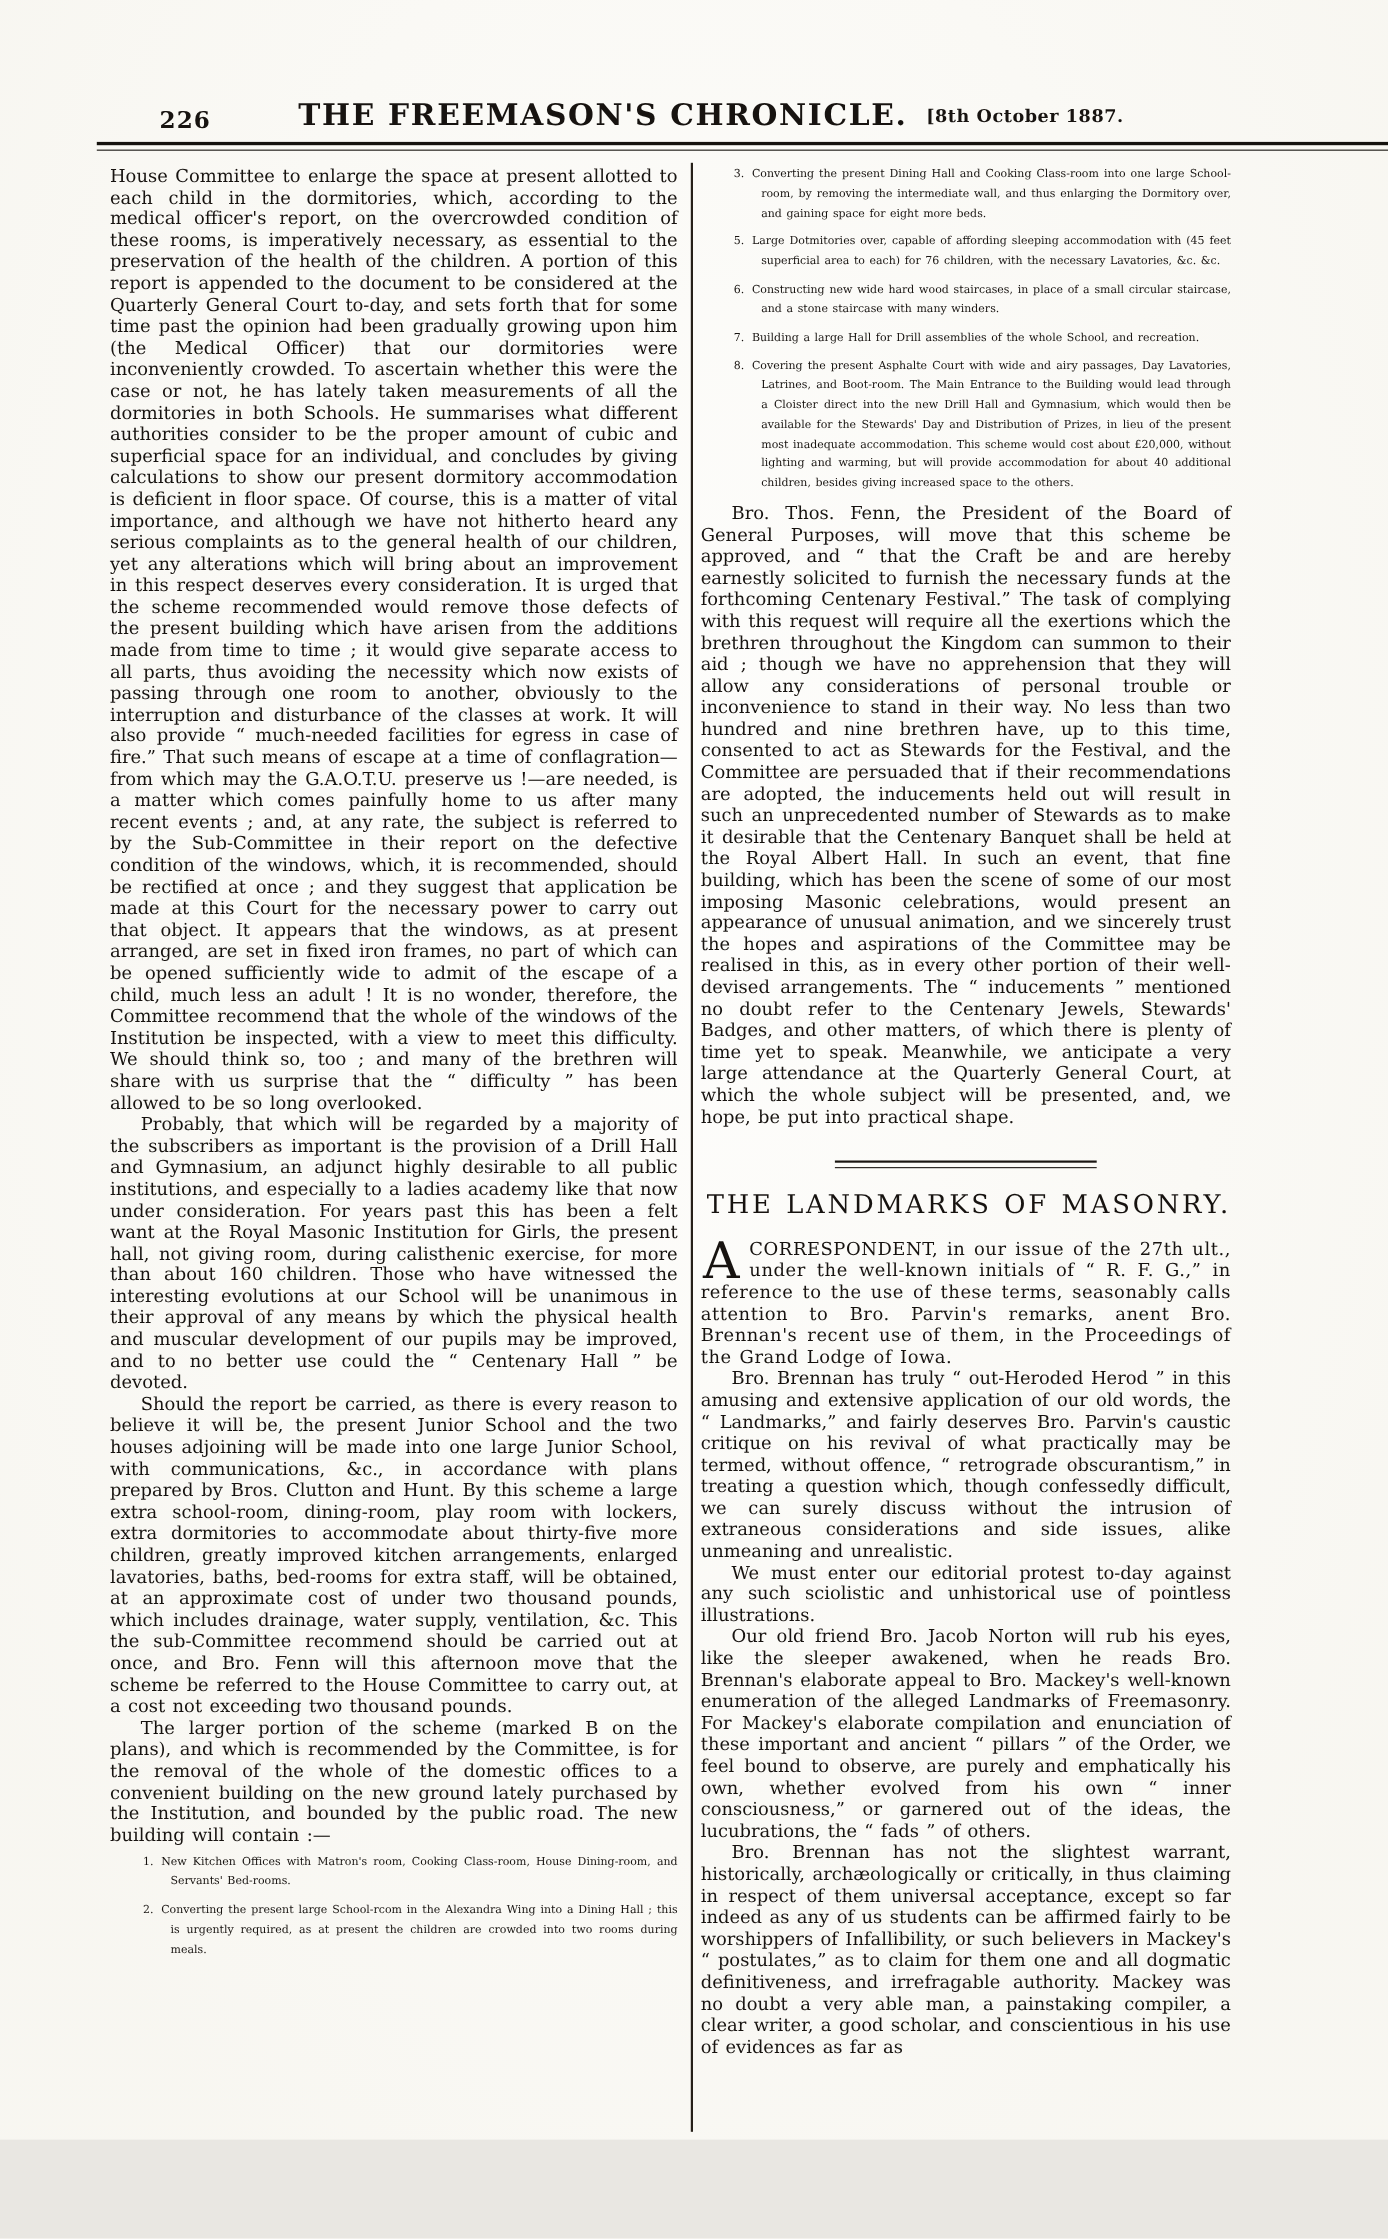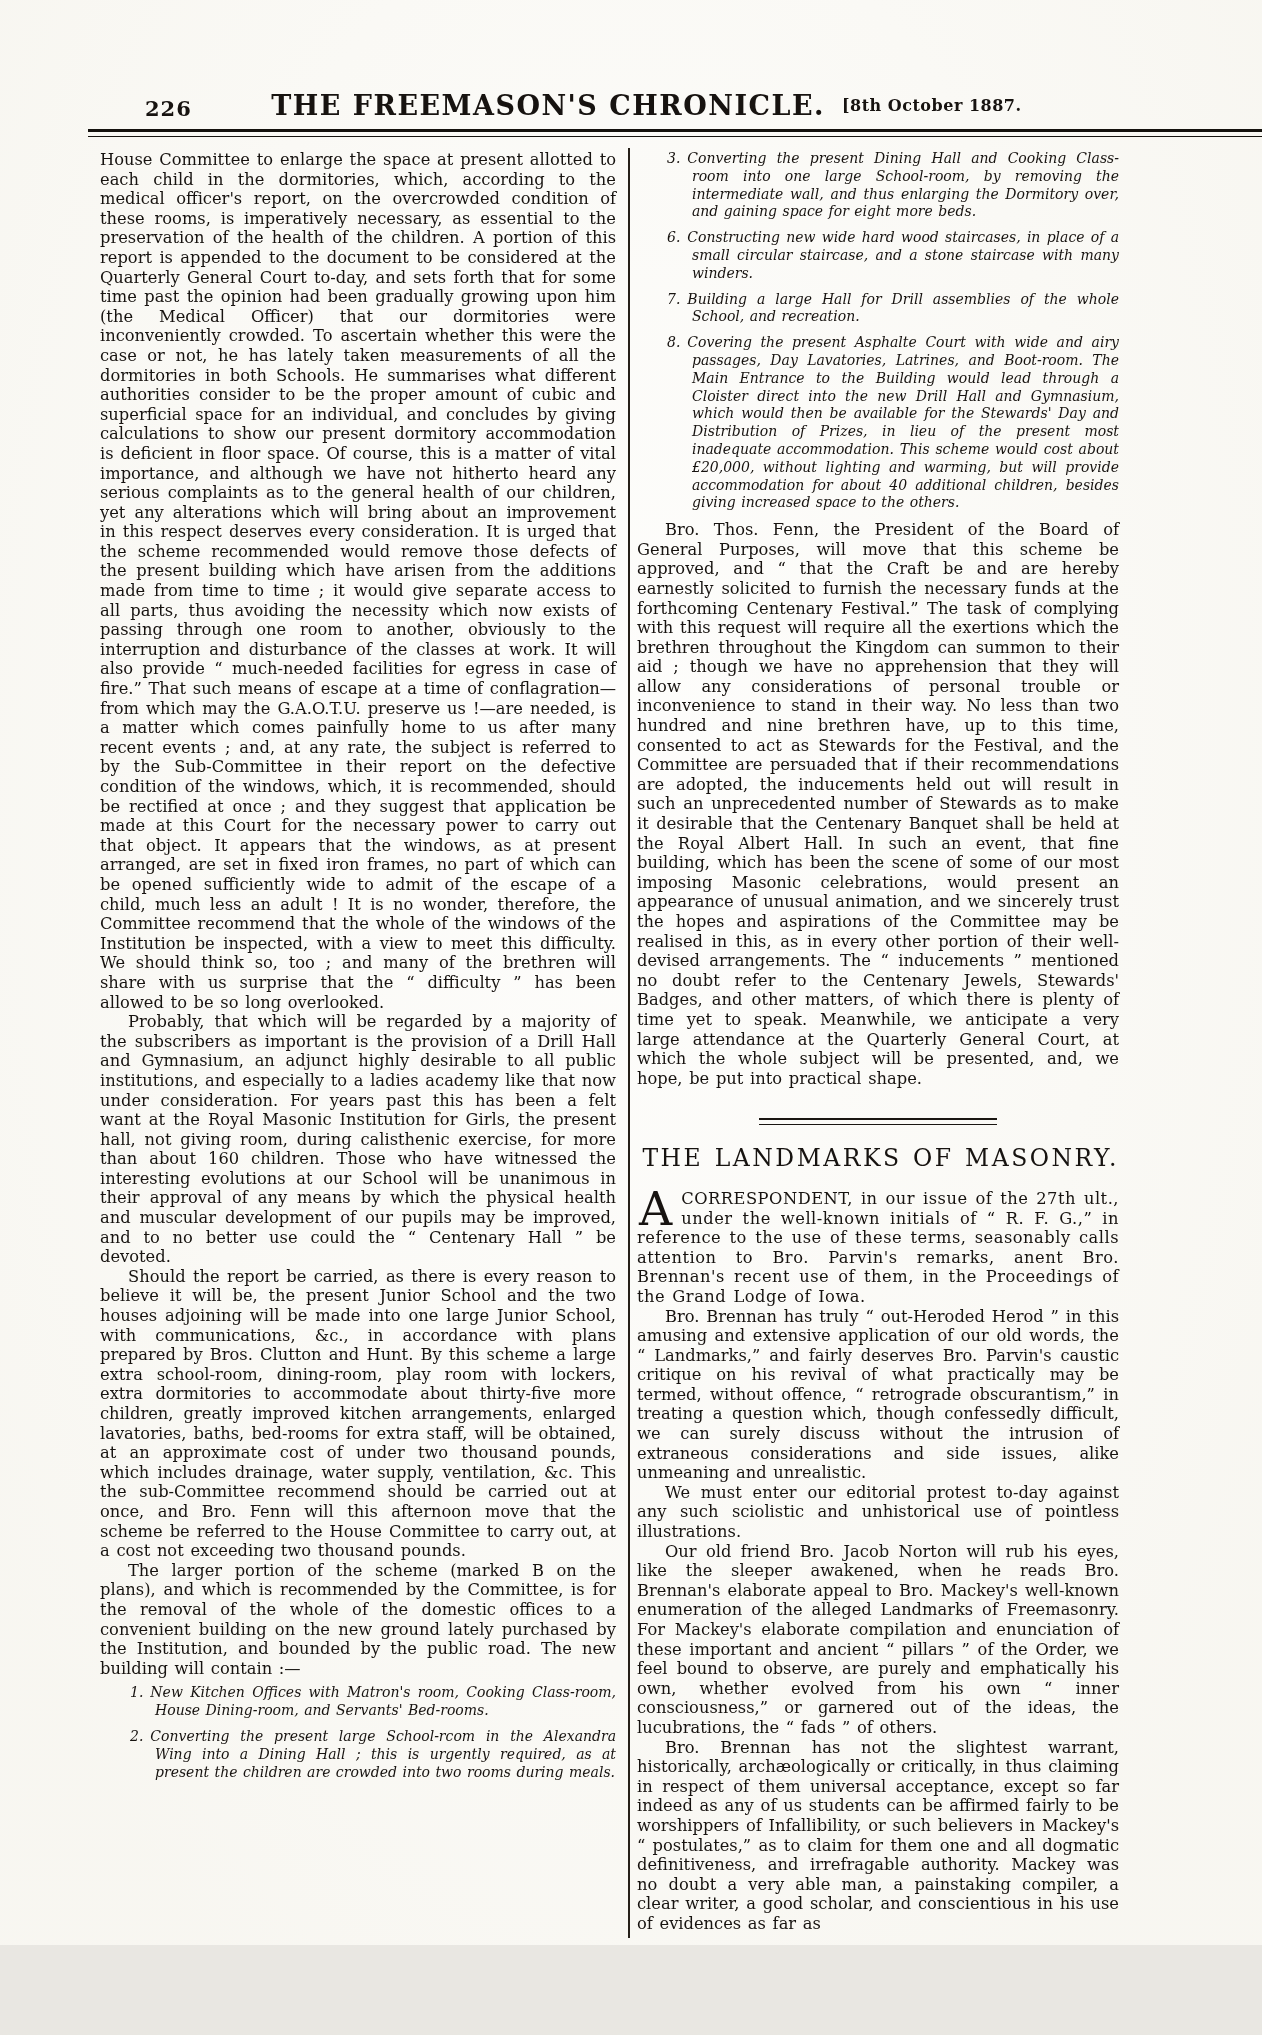--- a/index.html
+++ b/index.html
@@ -40,21 +40,21 @@
   .col{
     position:absolute;top:150px;
     font-size:16.3px;line-height:19.6px;text-align:justify;
     word-spacing:1.5px;
   }
   .col-left{left:100px;width:516px;}
   .col-right{left:637px;width:482px;}
   .col p{margin:0;text-indent:28px;}
   .col p.noindent{text-indent:0;}
   
-  .small-list{margin:6px 0 0 0;font-size:14px;line-height:17.8px;word-spacing:1px;font-style:italic;}
+  .small-list{margin:6px 0 0 0;font-size:10px;line-height:17.8px;word-spacing:1px;}
   .li{margin:0 0 8px 0;padding-left:55px;text-indent:-25px;text-align:justify;}
   .num{font-weight:normal;margin-right:7px;}
   
   .article-sep{
     width:238px;height:4px;margin:30px auto 24px auto;
     border-top:2px solid #1a1612;border-bottom:1px solid #1a1612;
   }
   .article-title{
     margin:0 0 20px 0;text-align:right;
     font-size:23.5px;font-weight:normal;letter-spacing:2.5px;white-space:nowrap;
@@ -83,20 +83,21 @@
     <p>The larger portion of the scheme (marked B on the plans), and which is recommended by the Committee, is for the removal of the whole of the domestic offices to a convenient building on the new ground lately purchased by the Institution, and bounded by the public road.  The new building will contain :—</p>
     <div class="small-list">
       <div class="li"><span class="num">1.</span><span>New Kitchen Offices with Matron's room, Cooking Class-room, House Dining-room, and Servants' Bed-rooms.</span></div>
       <div class="li"><span class="num">2.</span><span>Converting the present large School-rcom in the Alexandra Wing into a Dining Hall ; this is urgently required, as at present the children are crowded into two rooms during meals.</span></div>
     </div>
   </section>
 
   <section class="col col-right">
     <div class="small-list" style="margin-top:0;">
       <div class="li"><span class="num">3.</span><span>Converting the present Dining Hall and Cooking Class-room into one large School-room, by removing the intermediate wall, and thus enlarging the Dormitory over, and gaining space for eight more beds.</span></div>
+      <div class="li"><span class="num">5.</span><span>Large Dotmitories over, capable of affording sleeping accommodation with (45 feet superficial area to each) for 76 children, with the necessary Lavatories, &amp;c. &amp;c.</span></div>
       <div class="li"><span class="num">6.</span><span>Constructing new wide hard wood staircases, in place of a small circular staircase, and a stone staircase with many winders.</span></div>
       <div class="li"><span class="num">7.</span><span>Building a large Hall for Drill assemblies of the whole School, and recreation.</span></div>
       <div class="li"><span class="num">8.</span><span>Covering the present Asphalte Court with wide and airy passages, Day Lavatories, Latrines, and Boot-room.  The Main Entrance to the Building would lead through a Cloister direct into the new Drill Hall and Gymnasium, which would then be available for the Stewards' Day and Distribution of Prizes, in lieu of the present most inadequate accommodation.  This scheme would cost about £20,000, without lighting and warming, but will provide accommodation for about 40 additional children, besides giving increased space to the others.</span></div>
     </div>
 
     <p>Bro. Thos. Fenn, the President of the Board of General Purposes, will move that this scheme be approved, and “ that the Craft be and are hereby earnestly solicited to furnish the necessary funds at the forthcoming Centenary Festival.”  The task of complying with this request will require all the exertions which the brethren throughout the Kingdom can summon to their aid ; though we have no apprehension that they will allow any considerations of personal trouble or inconvenience to stand in their way. No less than two hundred and nine brethren have, up to this time, consented to act as Stewards for the Festival, and the Committee are persuaded that if their recommendations are adopted, the inducements held out will result in such an unprecedented number of Stewards as to make it desirable that the Centenary Banquet shall be held at the Royal Albert Hall.  In such an event, that fine building, which has been the scene of some of our most imposing Masonic celebrations, would present an appearance of unusual animation, and we sincerely trust the hopes and aspirations of the Committee may be realised in this, as in every other portion of their well-devised arrangements.  The “ inducements ” mentioned no doubt refer to the Centenary Jewels, Stewards' Badges, and other matters, of which there is plenty of time yet to speak. Meanwhile, we anticipate a very large attendance at the Quarterly General Court, at which the whole subject will be presented, and, we hope, be put into practical shape.</p>
 
     <div class="article-sep"></div>
 
     <h2 class="article-title">THE LANDMARKS OF MASONRY.</h2>

